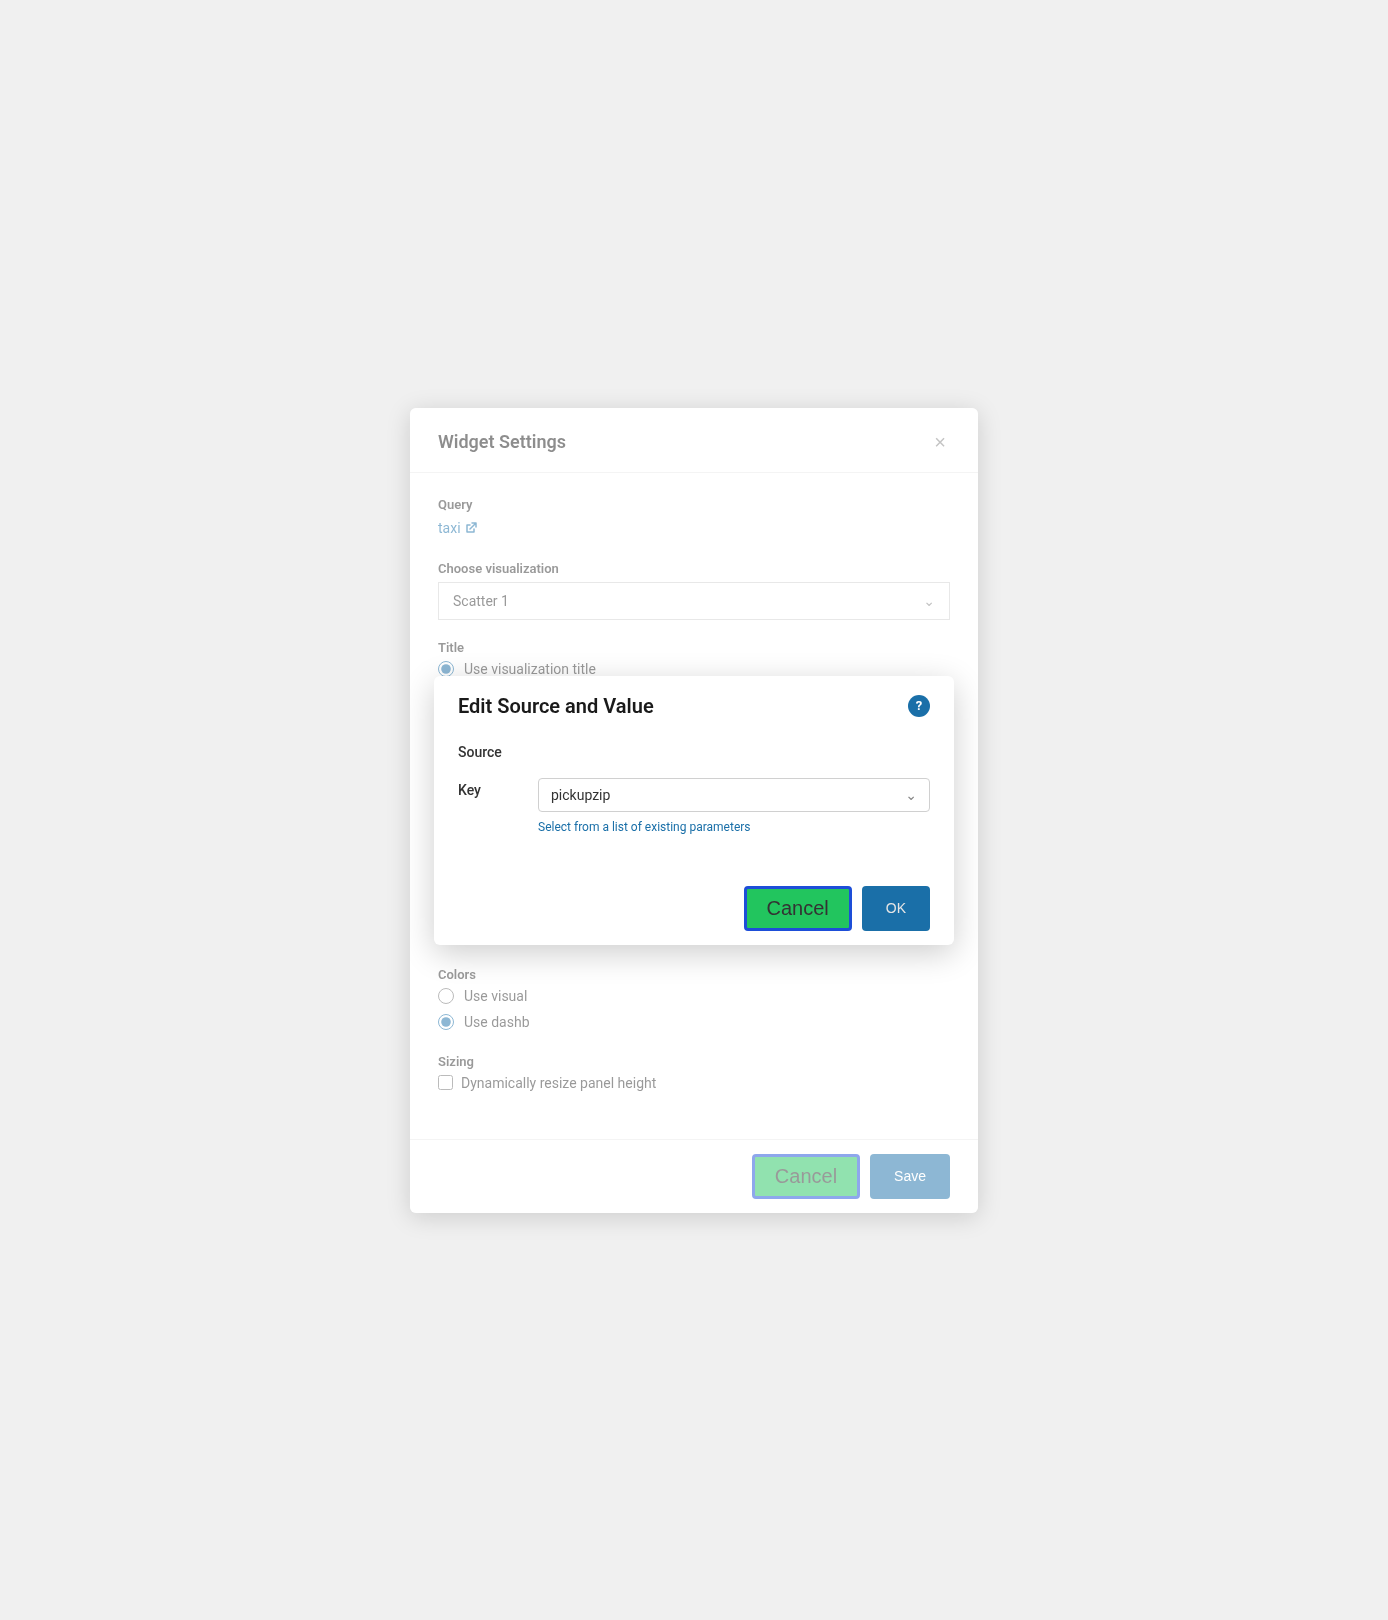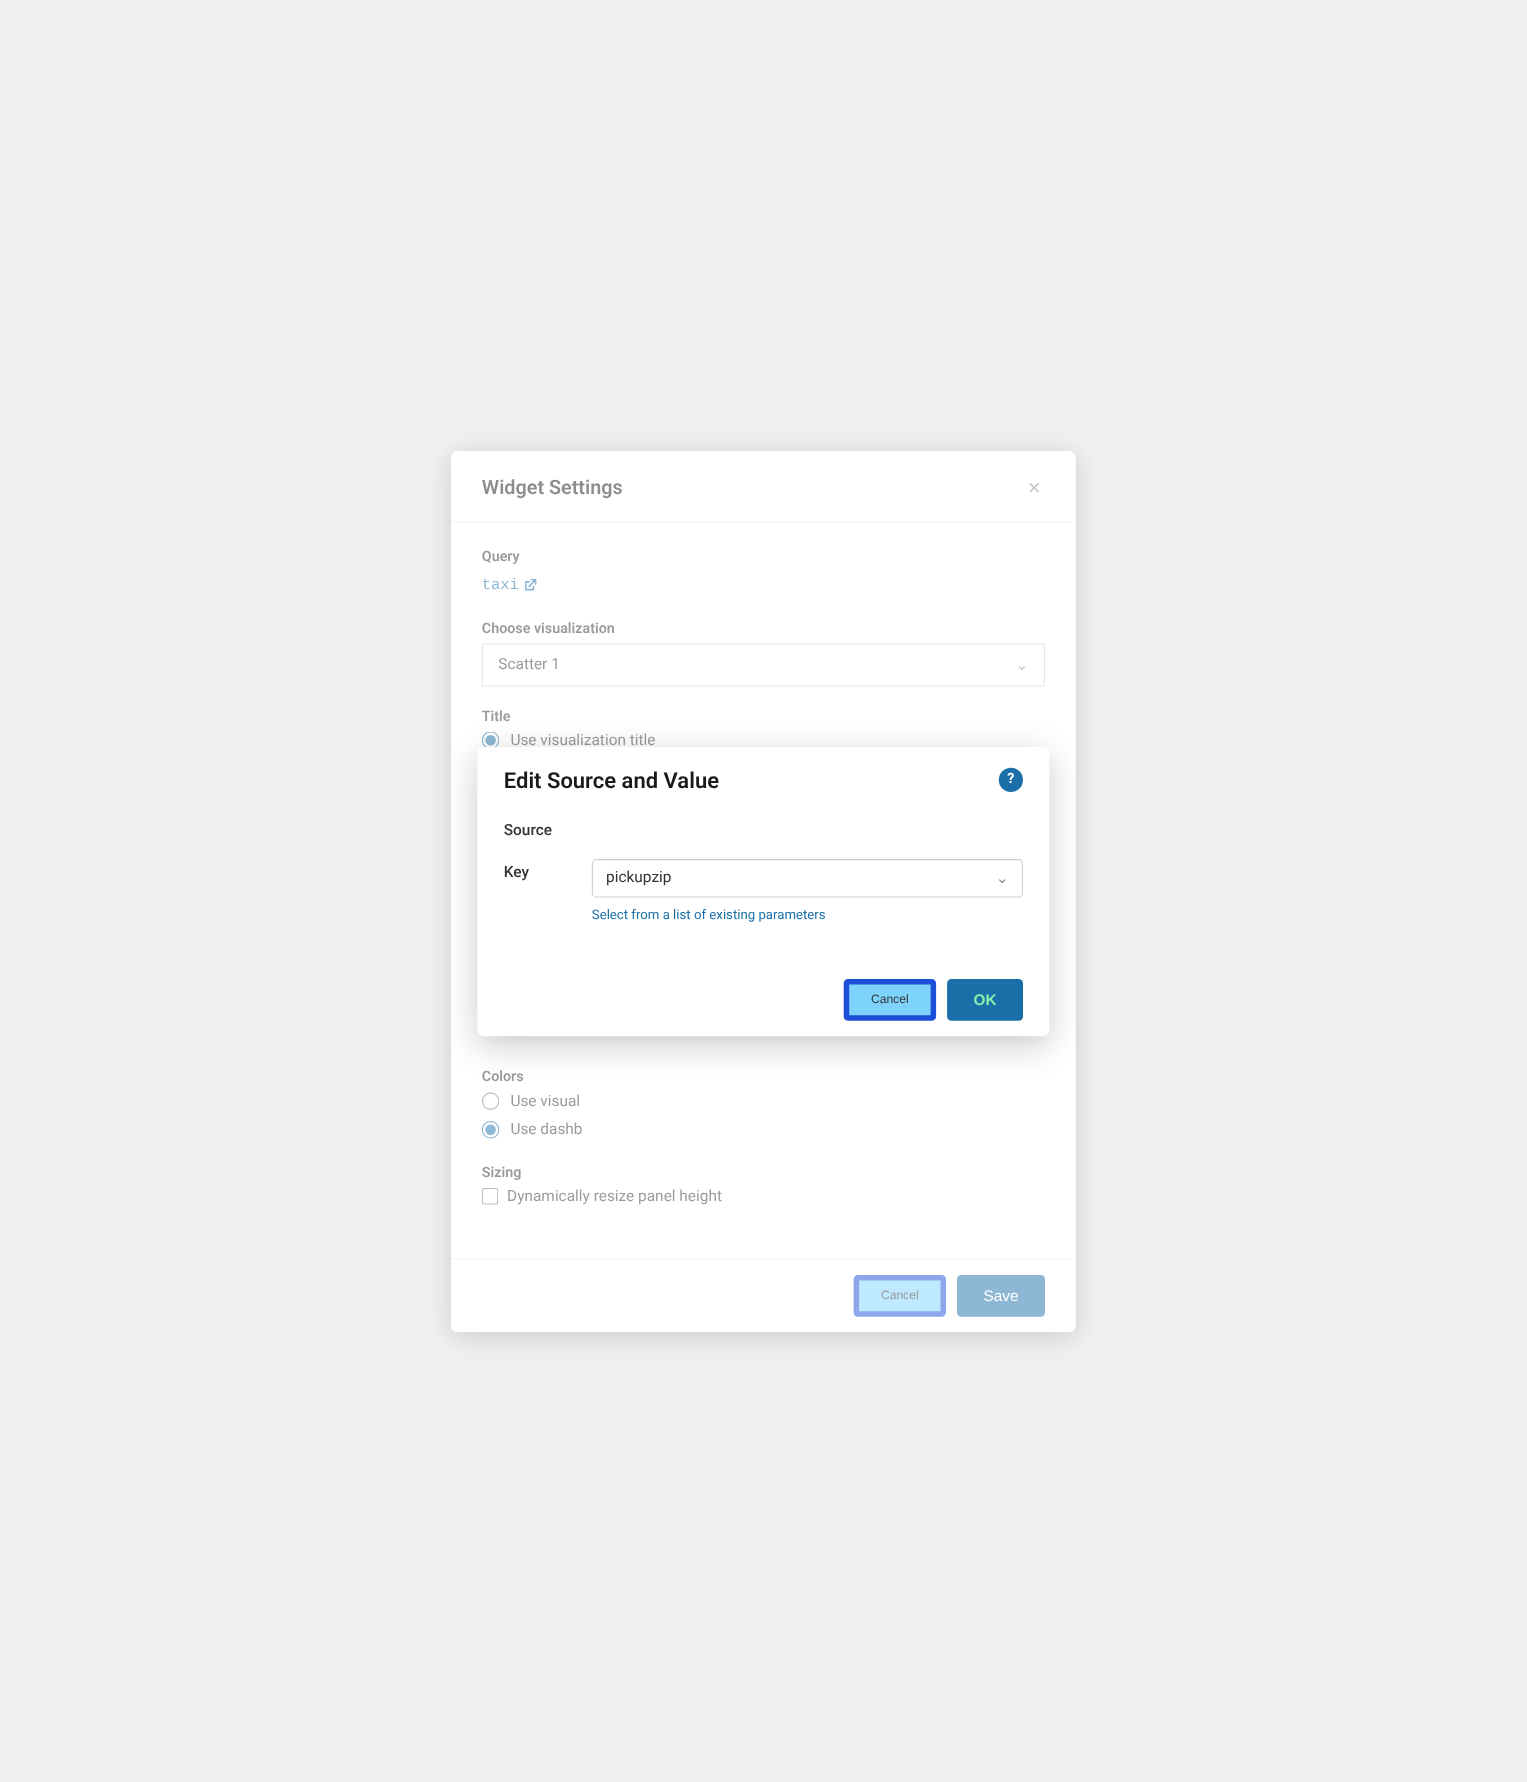--- a/index.html
+++ b/index.html
@@ -61,21 +61,20 @@
       margin-bottom: 24px;
     }
 
     .query-link {
       color: #1a6fa8;
       text-decoration: none;
       font-size: 14px;
       display: inline-flex;
       align-items: center;
       gap: 4px;
-      font-family: Liberation Mono, monospace;
     }
 
     .external-link-icon {
       display: inline-block;
       width: 12px;
       height: 12px;
     }
 
     .visualization-section {
       margin-bottom: 20px;
@@ -198,25 +197,25 @@
 
     .main-dialog-footer {
       display: flex;
       justify-content: flex-end;
       gap: 10px;
       padding: 14px 28px;
       border-top: 1px solid #e8e8e8;
     }
 
     .btn-cancel {
-      background: #7dd3fc;
-      border: 5px solid #1d4ed8;
+      background: #22c55e;
+      border: 3px solid #1d4ed8;
       border-radius: 4px;
       padding: 8px 20px;
-      font-size: 11px;
+      font-size: 20px;
       cursor: pointer;
       color: #333;
     }
 
     .btn-save {
       background: #1a6fa8;
       border: none;
       border-radius: 4px;
       padding: 8px 24px;
       font-size: 14px;
@@ -345,22 +344,22 @@
       padding: 14px 24px;
     }
 
     .btn-ok {
       background: #1a6fa8;
       border: none;
       border-radius: 4px;
       padding: 8px 24px;
       font-size: 14px;
       cursor: pointer;
-      color: #86efac;
-      font-weight: 700;
+      color: #e5e5e5;
+      font-weight: 400;
     }
 
     .chevron-icon {
       color: #888;
       font-size: 14px;
     }
 
     .params-row-highlight {
       background: #f9f9f9;
     }

